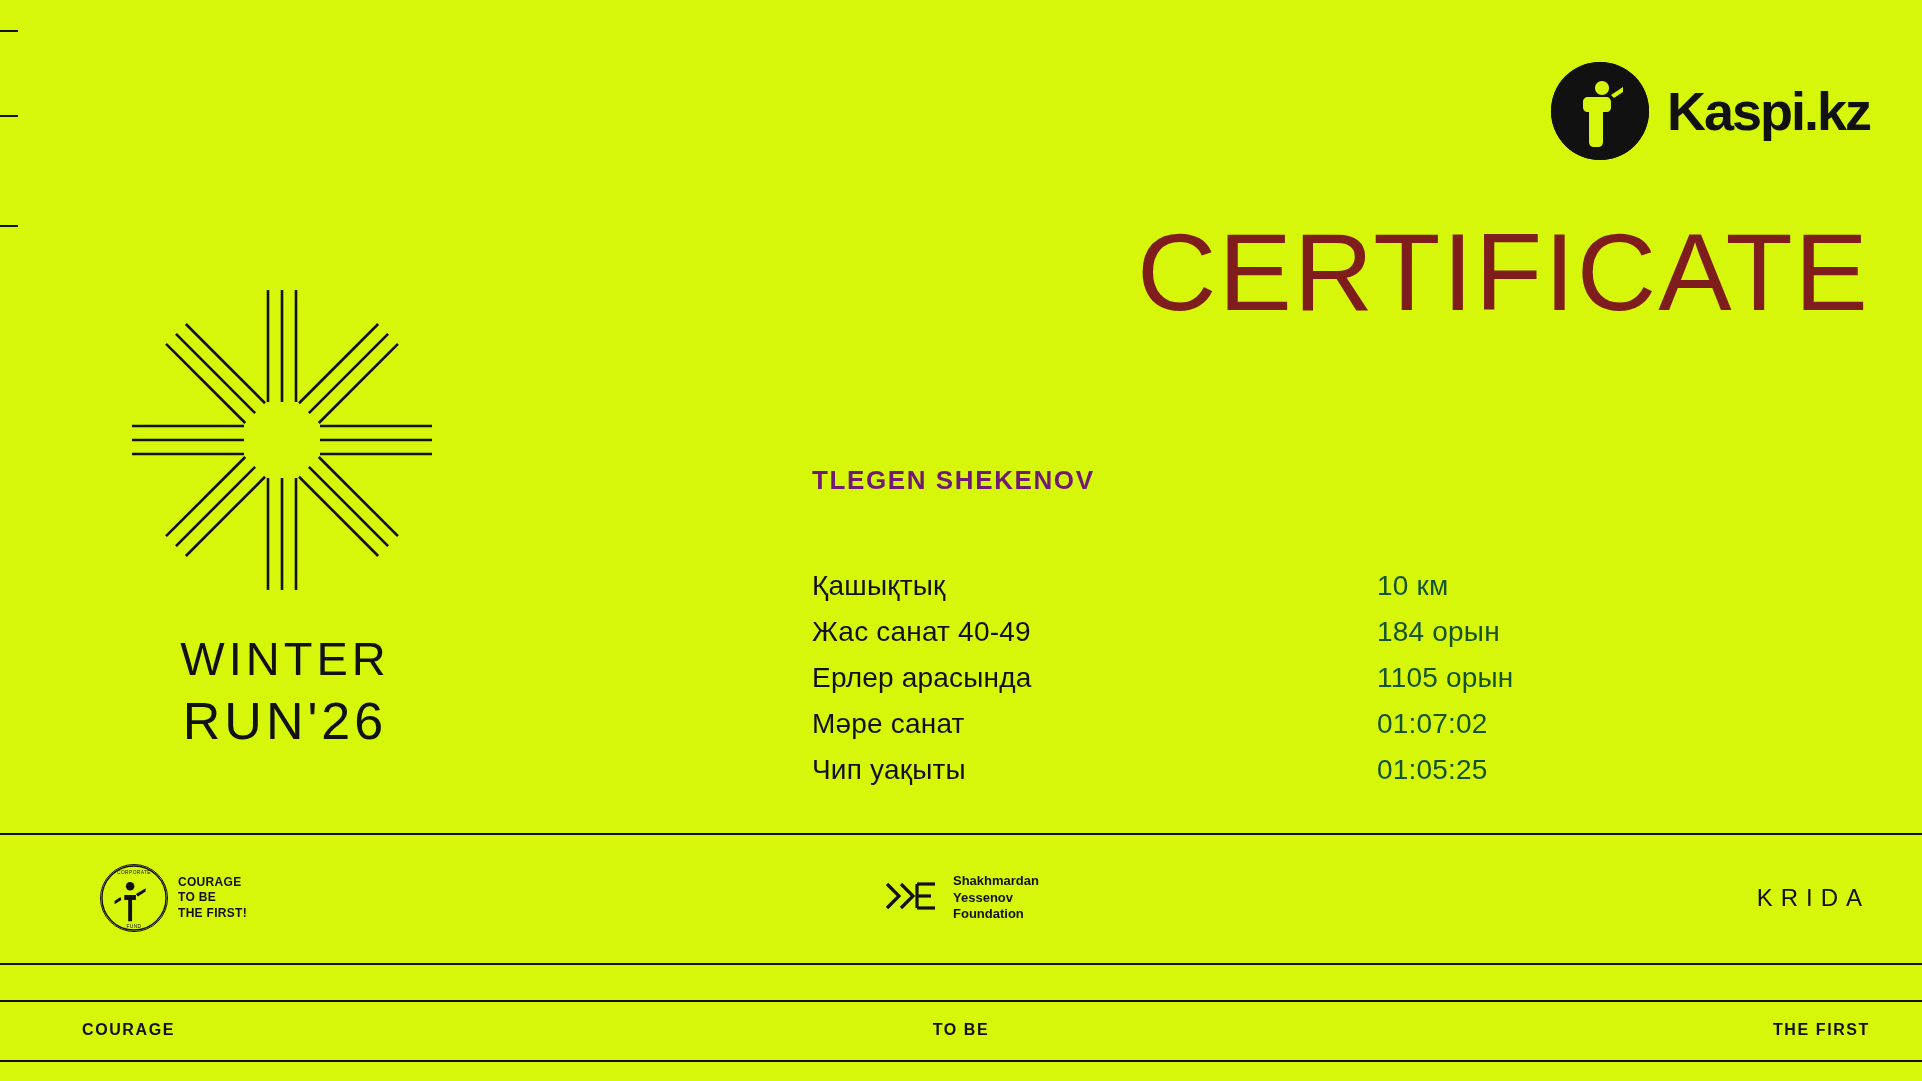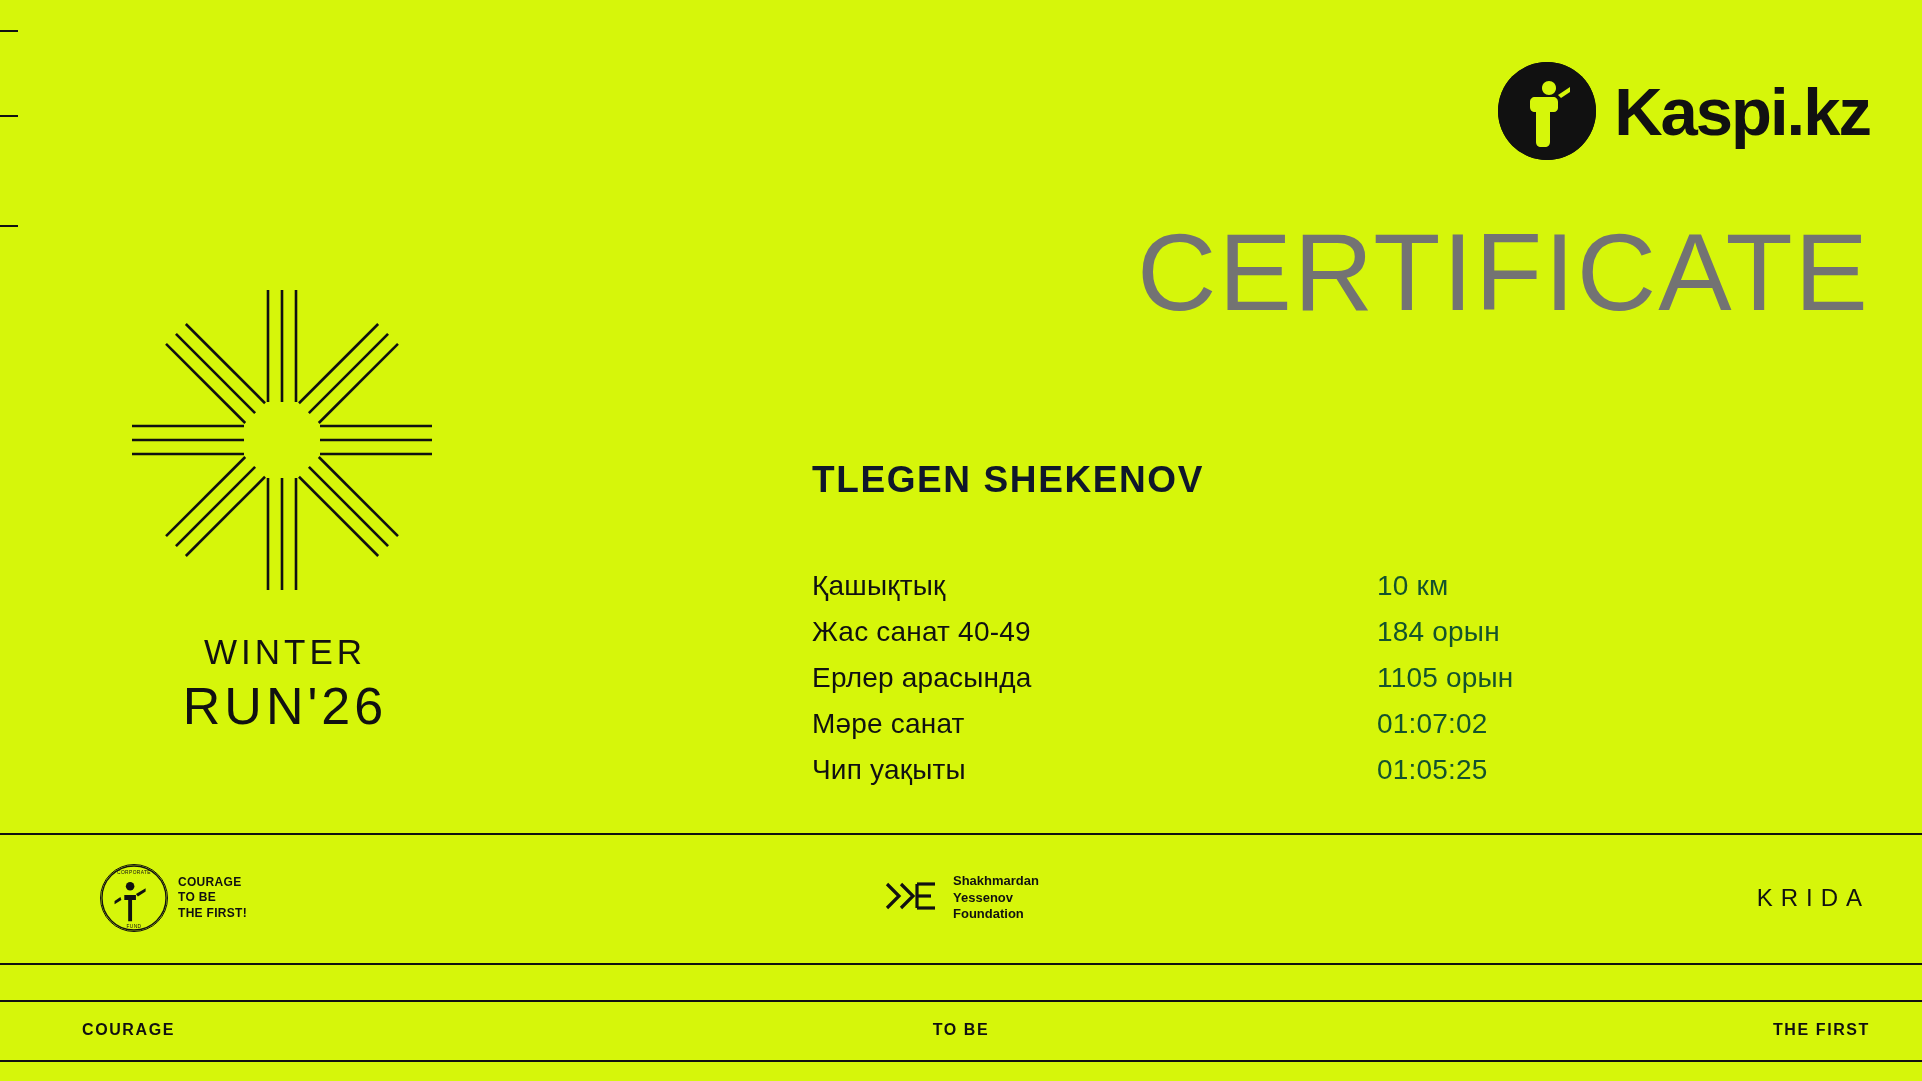--- a/index.html
+++ b/index.html
@@ -41,50 +41,50 @@
   }
   .kaspi-mark {
     width: 98px;
     height: 98px;
     border-radius: 50%;
     background: #111;
     position: relative;
     display: block;
   }
   .kaspi-text {
-    font-size: 67px;
+    font-size: 54px;
     font-weight: 700;
     letter-spacing: -2px;
     color: #111;
     line-height: 1;
   }
 
   
   .cert-title {
     position: absolute;
     top: 272px;
     right: 52px;
     font-size: 110px;
     font-weight: 400;
     letter-spacing: 2px;
-    color: #737373;
+    color: #7f1d1d;
     line-height: 1;
     white-space: nowrap;
     transform: translateY(-50%);
   }
 
   
   .athlete-name {
     position: absolute;
     left: 812px;
     top: 480px;
-    font-size: 37px;
+    font-size: 26px;
     font-weight: 700;
     letter-spacing: 1.6px;
-    color: #0f172a;
+    color: #701a75;
     transform: translateY(-50%);
   }
 
   
   .results {
     position: absolute;
     left: 812px;
     top: 570px;
     width: 1060px;
   }
@@ -115,21 +115,21 @@
   }
   .event-name {
     position: absolute;
     left: 130px;
     top: 630px;
     width: 310px;
     text-align: center;
     color: #111;
   }
   .event-line1 {
-    font-size: 35px;
+    font-size: 47px;
     letter-spacing: 4px;
     line-height: 1.25;
   }
   .event-line2 {
     font-size: 52px;
     letter-spacing: 4px;
     line-height: 1.25;
   }
 
   

